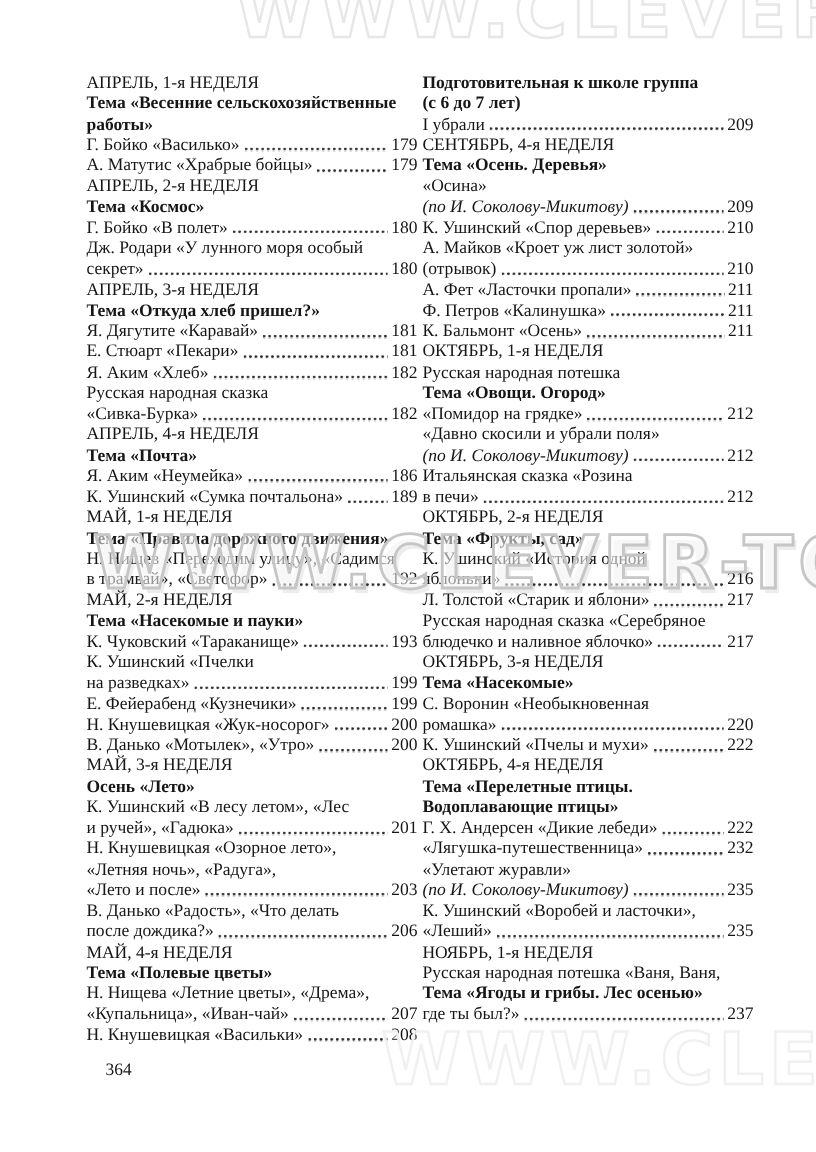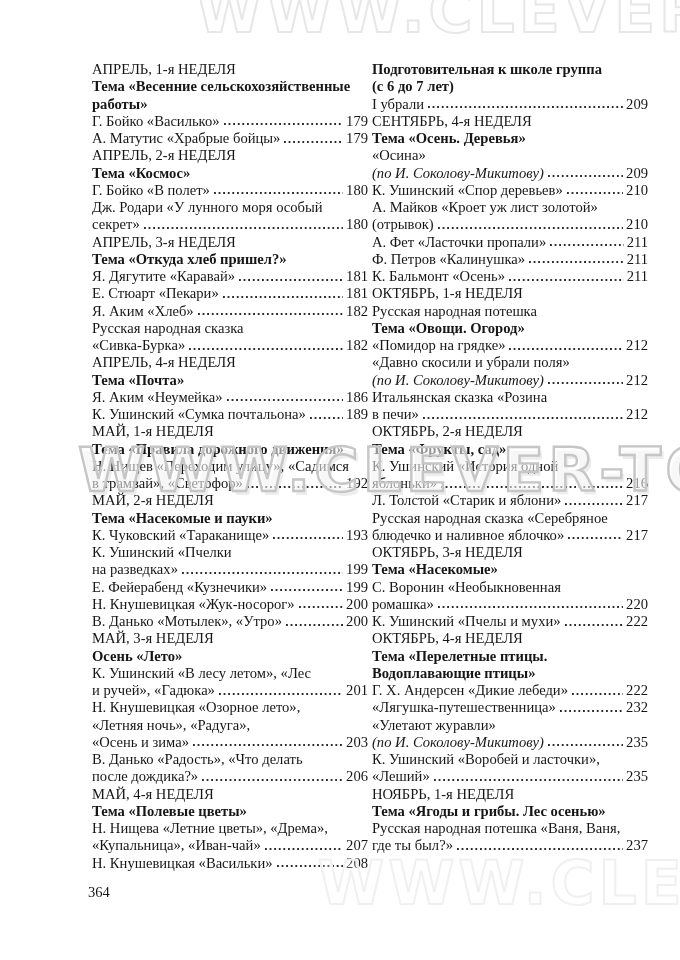--- a/index.html
+++ b/index.html
@@ -4,21 +4,21 @@
 <style>
   html,body { margin:0; padding:0; background:#ffffff; }
   .page {
     position:relative; width:680px; height:960px; background:#ffffff;
     overflow:hidden;
     font-family:"Liberation Serif","DejaVu Serif",serif;
     color:#161616;
   }
   .content {
     position:absolute; left:72px; top:61px; width:556px;
-    display:flex; gap:4px; z-index:1;margin-left:20px;
+    display:flex; gap:4px; z-index:1;
   }
   .col { width:276px; flex:0 0 276px; }
   .line {
     display:flex; align-items:baseline;
     font-size:14.6px; line-height:17.25px; white-space:nowrap;
   }
   .line .t { flex:0 0 auto; }
   .line.bold { font-weight:bold;text-align:center; }
   .line.italic .t { font-style:italic; }
   .dots {
@@ -211,21 +211,21 @@
           <span class="dots"></span>
           <span class="pg">201</span>
         </div>
         <div class="line">
           <span class="t">Н. Кнушевицкая «Озорное лето»,</span>
         </div>
         <div class="line">
           <span class="t">«Летняя ночь», «Радуга»,</span>
         </div>
         <div class="line">
-          <span class="t">«Осень и зима»</span>
+          <span class="t">«Лето и после»</span>
           <span class="dots"></span>
           <span class="pg">203</span>
         </div>
         <div class="line">
           <span class="t">В. Данько «Радость», «Что делать</span>
         </div>
         <div class="line">
           <span class="t">после дождика?»</span>
           <span class="dots"></span>
           <span class="pg">206</span>
@@ -411,25 +411,25 @@
           <span class="t">К. Ушинский «Воробей и ласточки»,</span>
         </div>
         <div class="line">
           <span class="t">«Леший»</span>
           <span class="dots"></span>
           <span class="pg">235</span>
         </div>
         <div class="line">
           <span class="t">НОЯБРЬ, 1-я НЕДЕЛЯ</span>
         </div>
+        <div class="line">
+          <span class="t">Русская народная потешка «Ваня, Ваня,</span>
+        </div>
         <div class="line bold">
           <span class="t">Тема «Ягоды и грибы. Лес осенью»</span>
-        </div>
-        <div class="line">
-          <span class="t">Русская народная потешка «Ваня, Ваня,</span>
         </div>
         <div class="line">
           <span class="t">где ты был?»</span>
           <span class="dots"></span>
           <span class="pg">237</span>
         </div>
       </div>
   </div>
 
   <div class="folio">364</div>

